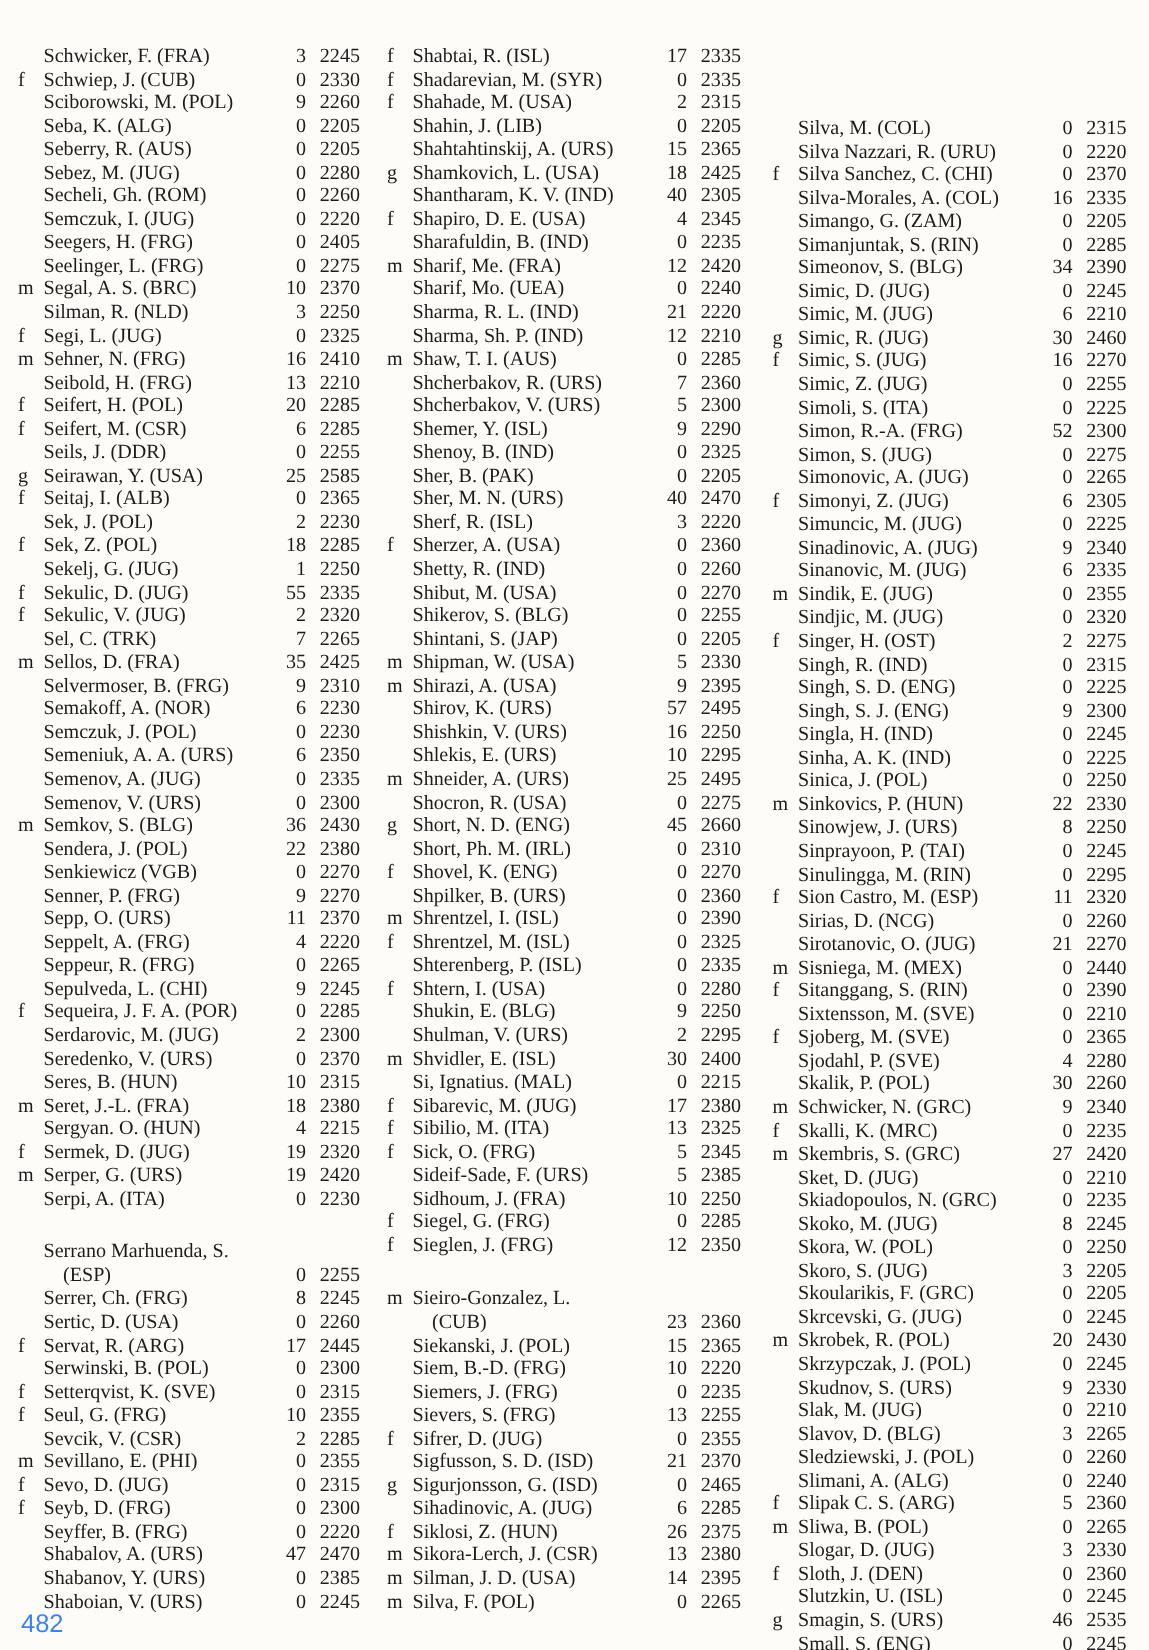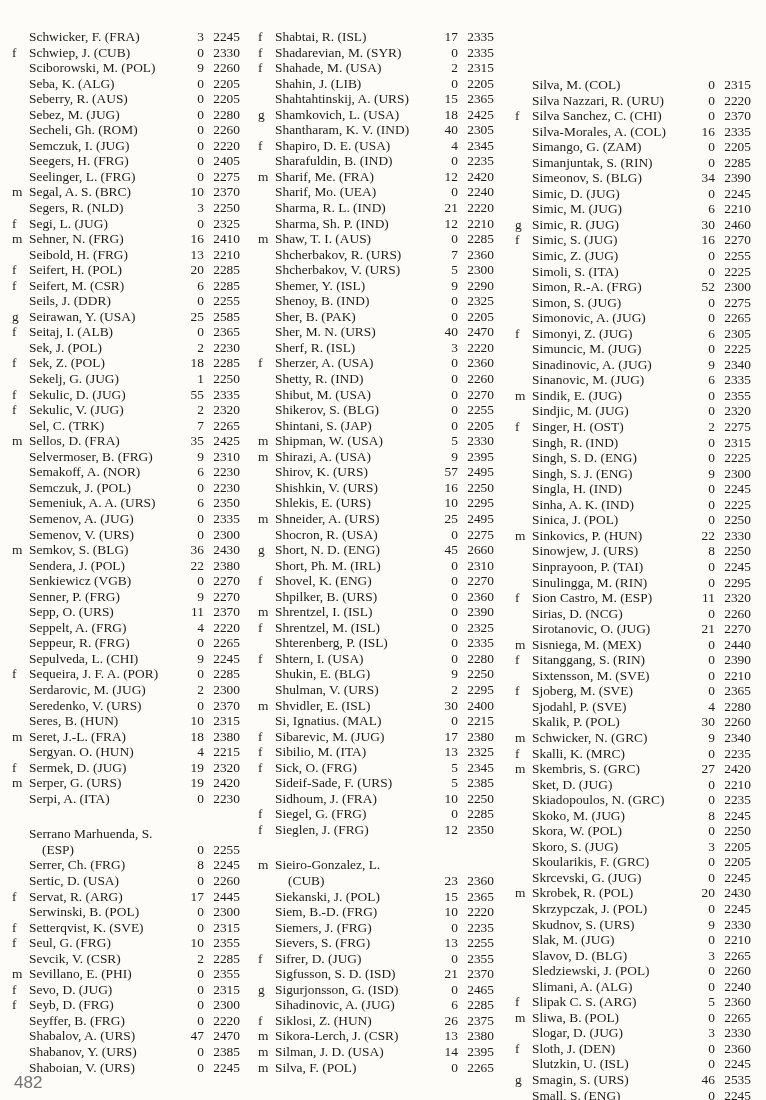--- a/index.html
+++ b/index.html
@@ -26,21 +26,21 @@
   .row.tall { height: 31.1px; margin-top: 20px; }
   .title { position: absolute; left: 0; width: 14px; text-align: left; }
   .name { position: absolute; left: 17px; top: 0; }
   .cont { position: absolute; left: 30px; top: 15.55px; }
   .games { position: absolute; right: 36px; text-align: right; width: 26px; }
   .rating { position: absolute; right: 0; text-align: right; width: 34px; }
   .tall .games, .tall .rating { top: 15.55px; }
   .page-number {
     position: absolute; left: 14px; top: 1058px;
     font-family: "Liberation Sans", "DejaVu Sans", sans-serif;
-    font-size: 17px; color: #737373;
+    font-size: 17px; color: #3b82f6;
   }
 </style>
 </head>
 <body>
 
 <div class="page">
   <div class="col col-1">
       <div class="row">
         <span class="title"></span>
         <span class="name">Schwicker, F. (FRA)</span>
@@ -102,21 +102,21 @@
         <span class="rating">2275</span>
       </div>
       <div class="row">
         <span class="title">m</span>
         <span class="name">Segal, A. S. (BRC)</span>
         <span class="games">10</span>
         <span class="rating">2370</span>
       </div>
       <div class="row">
         <span class="title"></span>
-        <span class="name">Segers, R. (NLD)</span>
+        <span class="name">Silman, R. (NLD)</span>
         <span class="games">3</span>
         <span class="rating">2250</span>
       </div>
       <div class="row">
         <span class="title">f</span>
         <span class="name">Segi, L. (JUG)</span>
         <span class="games">0</span>
         <span class="rating">2325</span>
       </div>
       <div class="row">

